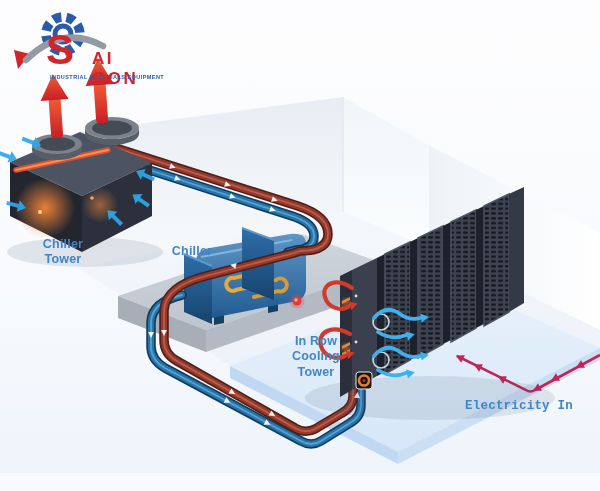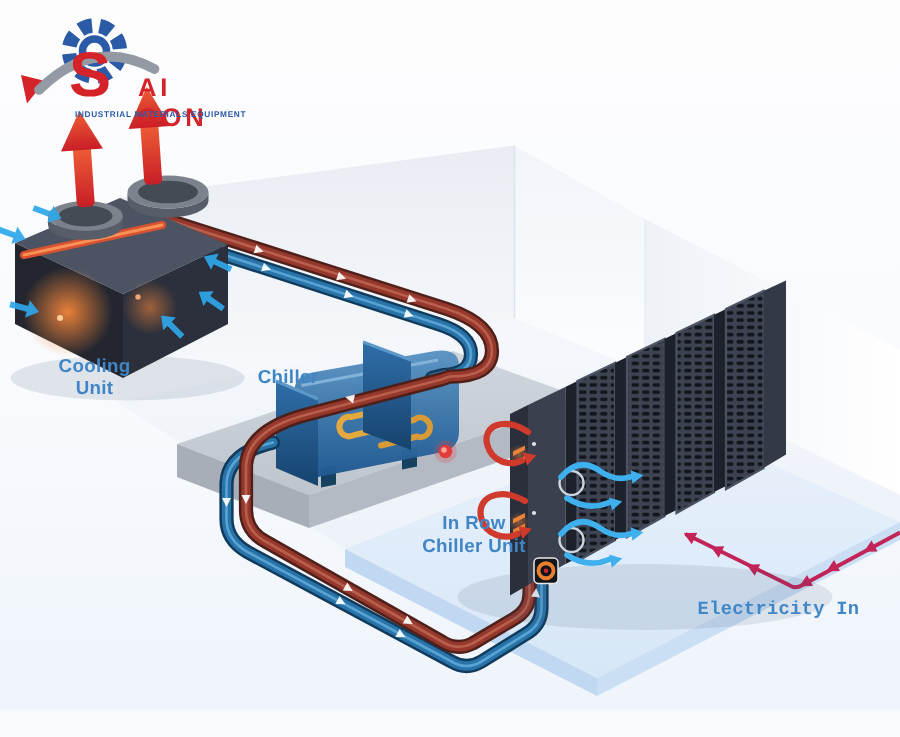--- a/index.html
+++ b/index.html
@@ -300,17 +300,17 @@
       <circle cx="57" cy="30" r="8" fill="#ffffff" stroke="#2b5aa7" stroke-width="5"></circle>
       <path d="M20,56 Q56,20 97,42" fill="none" stroke="#939aa4" stroke-width="6.5" stroke-linecap="round"></path>
     </svg>
     <div class="brand">
       <span class="s">S</span>
       <span class="rest">AI GON</span>
     </div>
     <div class="tagline">INDUSTRIAL MATERIALS EQUIPMENT</div>
   </div>
 
-  <div class="lbl lbl-cooling-tower">Cooling Unit</div>
+  <div class="lbl lbl-cooling-tower">Chiller Tower</div>
   <div class="lbl lbl-chiller">Chiller</div>
-  <div class="lbl lbl-inrow">In Row Chiller Unit</div>
+  <div class="lbl lbl-inrow">In Row Cooling Tower</div>
   <div class="lbl lbl-electricity">Electricity In</div>
 </div>
 
 </body></html>

